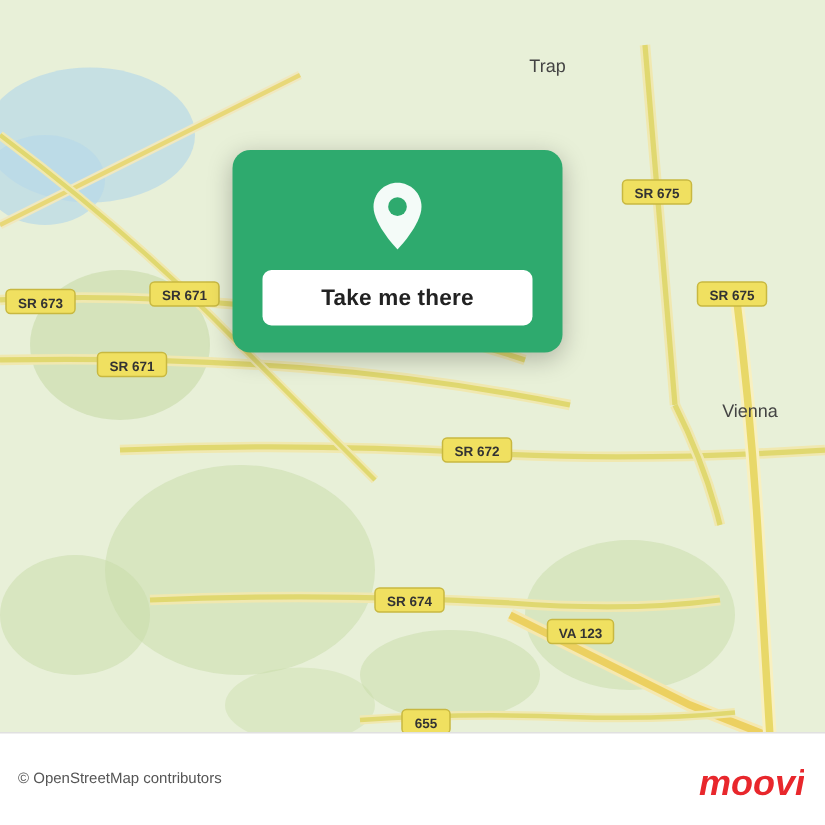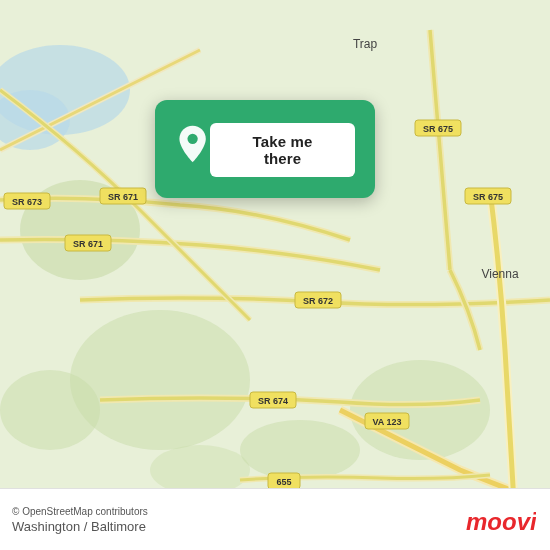--- a/index.html
+++ b/index.html
@@ -29,21 +29,21 @@
 
     
     .card-overlay {
       position: absolute;
       top: 100px;
       left: 155px;
       width: 220px;
       background: #2eaa6e;
       border-radius: 12px;
       display: flex;
-      flex-direction: row;
+      flex-direction: column;
       align-items: center;
       padding: 20px 20px 18px 20px;
       box-shadow: 0 4px 16px rgba(0,0,0,0.25);
     }
 
     .pin-icon {
       width: 48px;
       height: 48px;
       margin-bottom: 12px;
     }
@@ -196,21 +196,20 @@
       <path d="M24 2C14.06 2 6 10.06 6 20c0 13.5 18 32 18 32s18-18.5 18-32C42 10.06 33.94 2 24 2z" fill="white" opacity="0.95"></path>
       <circle cx="24" cy="20" r="7" fill="#2eaa6e"></circle>
     </svg>
 
     <button class="take-me-there-btn">Take me there</button>
   </div>
 
   <div class="bottom-bar">
     <div class="bottom-left">
       <span class="attribution-text">© OpenStreetMap contributors</span>
-      <span class="location-subtitle">Washington / Baltimore</span>
     </div>
 
     <div class="moovit-logo">
       <svg width="70" height="28" viewBox="0 0 70 28" xmlns="http://www.w3.org/2000/svg">
 
         <text x="0" y="24" font-family="Arial" font-size="24" font-weight="900" font-style="italic" fill="#e8272c">moovit</text>
       </svg>
     </div>
   </div>
 

